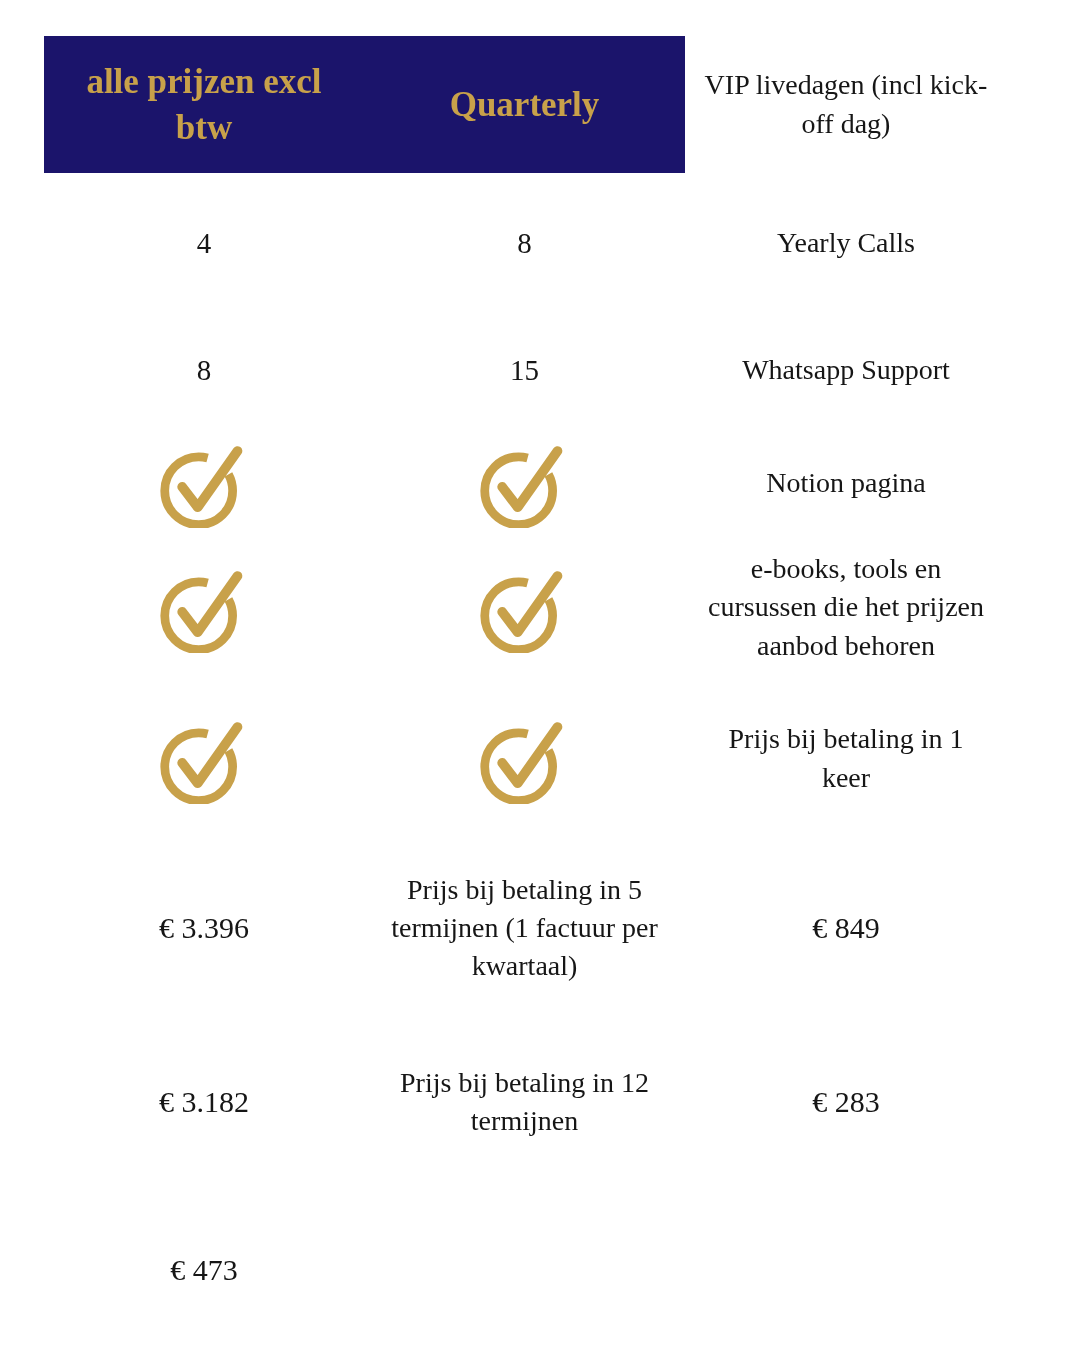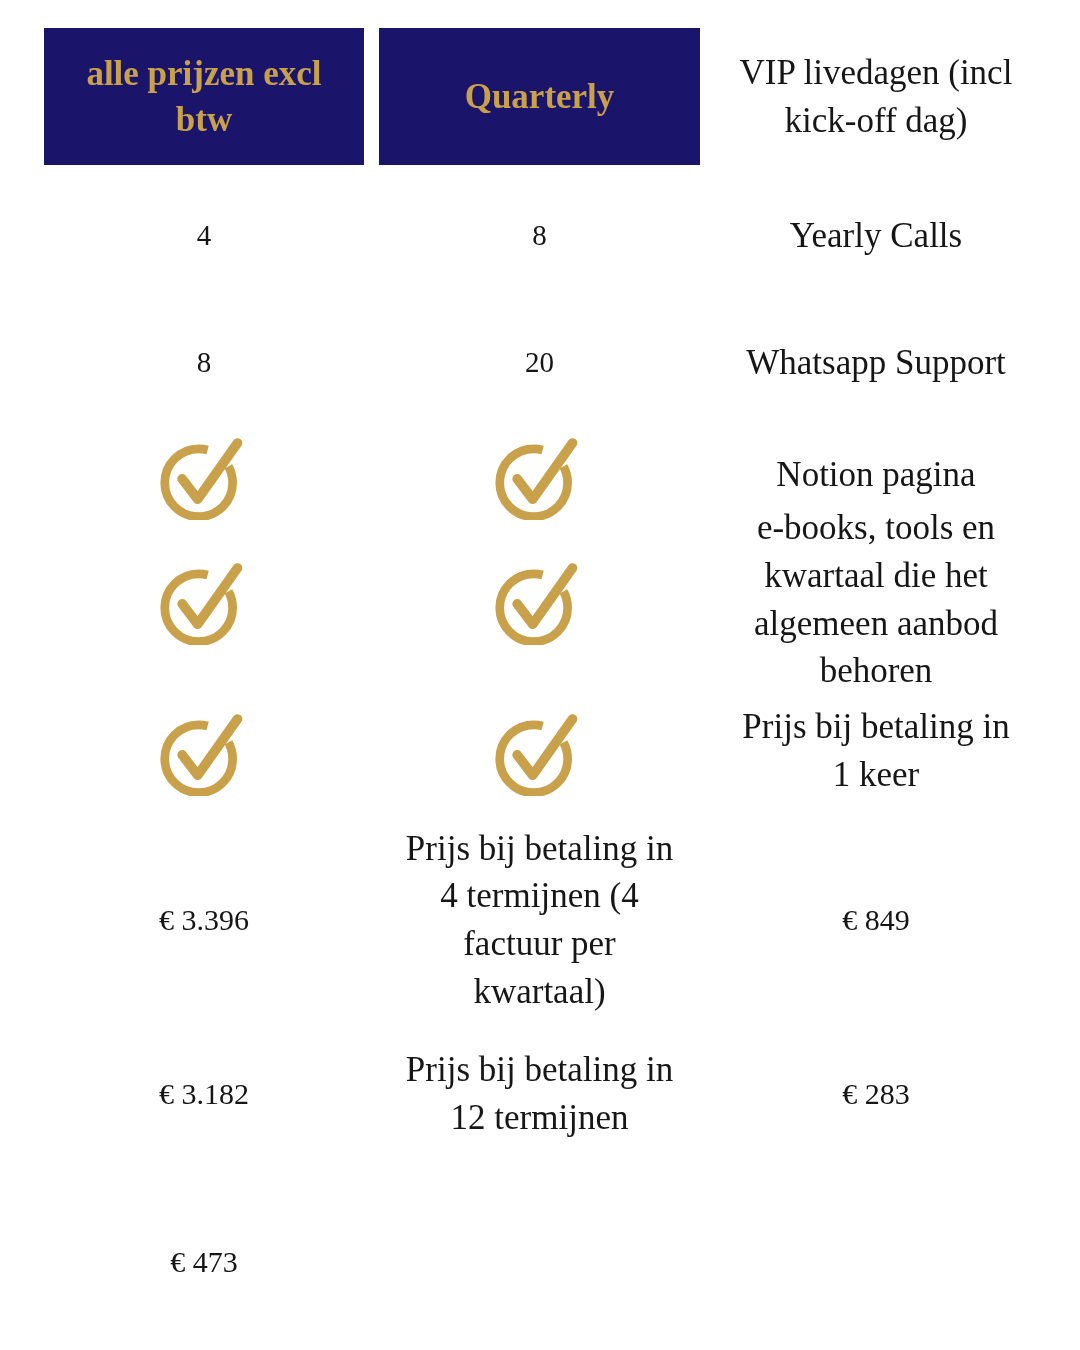--- a/index.html
+++ b/index.html
@@ -5,41 +5,40 @@
   html,body{margin:0;padding:0;background:#ffffff;}
   .canvas{
     position:relative;
     width:1080px;height:1350px;
     background:#ffffff;
     font-family:"Liberation Serif","DejaVu Serif",serif;
     color:#161616;
     overflow:hidden;
   }
   .pricing-table{
-    position:absolute;left:44px;top:28px;
+    position:absolute;left:44px;top:36px;
     display:grid;
     grid-template-columns:320px 321px 322px;
-    column-gap:15px;
     grid-template-rows:137px 141px 113px 112px 137px 165px 174px 174px 161px;
   }
   .cell{
     display:flex;align-items:center;justify-content:center;
     text-align:center;
   }
   .head-cell{
     background:var(--navy,#1b146b);
     color:var(--gold,#c8a14a);
     font-weight:bold;
     font-size:35px;
     line-height:1.3;
     padding:0 26px;
     box-sizing:border-box;
   }
   .label-cell{
-    font-size:35px;
+    font-size:28px;
     line-height:1.36;
     padding:14px 18px;
     box-sizing:border-box;
   }
   .value-cell{font-size:29px;}
   .price-cell{font-size:30px;text-align:right;}
   .check{color:var(--gold,#c8a14a);display:flex;align-items:center;justify-content:center;}
   .check svg{display:block;}
 </style>
 </head>
@@ -65,21 +64,21 @@
       <span>8</span>
     </div>
 
     <div class="cell label-cell">
       <span>Yearly Calls</span>
     </div>
     <div class="cell value-cell">
       <span>8</span>
     </div>
     <div class="cell value-cell">
-      <span>20</span>
+      <span>15</span>
     </div>
 
     <div class="cell label-cell">
       <span>Whatsapp Support</span>
     </div>
     <div class="cell check">
       <svg width="97" height="90" viewBox="0 0 100 92" fill="none" xmlns="http://www.w3.org/2000/svg">
         <circle cx="44" cy="54" r="35" stroke="currentColor" stroke-width="9" stroke-dasharray="174 28"></circle>
         <path d="M27 50 L43 71 L84 13" stroke="currentColor" stroke-width="10" stroke-linecap="round" stroke-linejoin="round"></path>
       </svg>
@@ -101,21 +100,21 @@
       </svg>
     </div>
     <div class="cell check">
       <svg width="97" height="90" viewBox="0 0 100 92" fill="none" xmlns="http://www.w3.org/2000/svg">
         <circle cx="44" cy="54" r="35" stroke="currentColor" stroke-width="9" stroke-dasharray="174 28"></circle>
         <path d="M27 50 L43 71 L84 13" stroke="currentColor" stroke-width="10" stroke-linecap="round" stroke-linejoin="round"></path>
       </svg>
     </div>
 
     <div class="cell label-cell">
-      <span>e-books, tools en kwartaal die het algemeen aanbod behoren</span>
+      <span>e-books, tools en cursussen die het prijzen aanbod behoren</span>
     </div>
     <div class="cell check">
       <svg width="97" height="90" viewBox="0 0 100 92" fill="none" xmlns="http://www.w3.org/2000/svg">
         <circle cx="44" cy="54" r="35" stroke="currentColor" stroke-width="9" stroke-dasharray="174 28"></circle>
         <path d="M27 50 L43 71 L84 13" stroke="currentColor" stroke-width="10" stroke-linecap="round" stroke-linejoin="round"></path>
       </svg>
     </div>
     <div class="cell check">
       <svg width="97" height="90" viewBox="0 0 100 92" fill="none" xmlns="http://www.w3.org/2000/svg">
         <circle cx="44" cy="54" r="35" stroke="currentColor" stroke-width="9" stroke-dasharray="174 28"></circle>
@@ -124,21 +123,21 @@
     </div>
 
     <div class="cell label-cell">
       <span>Prijs bij betaling in 1 keer</span>
     </div>
     <div class="cell price-cell">
       <span>€ 3.396</span>
     </div>
 
     <div class="cell label-cell">
-      <span>Prijs bij betaling in 4 termijnen (4 factuur per kwartaal)</span>
+      <span>Prijs bij betaling in 5 termijnen (1 factuur per kwartaal)</span>
     </div>
     <div class="cell price-cell">
       <span>€ 849</span>
     </div>
     <div class="cell price-cell">
       <span>€ 3.182</span>
     </div>
 
     <div class="cell label-cell">
       <span>Prijs bij betaling in 12 termijnen</span>

